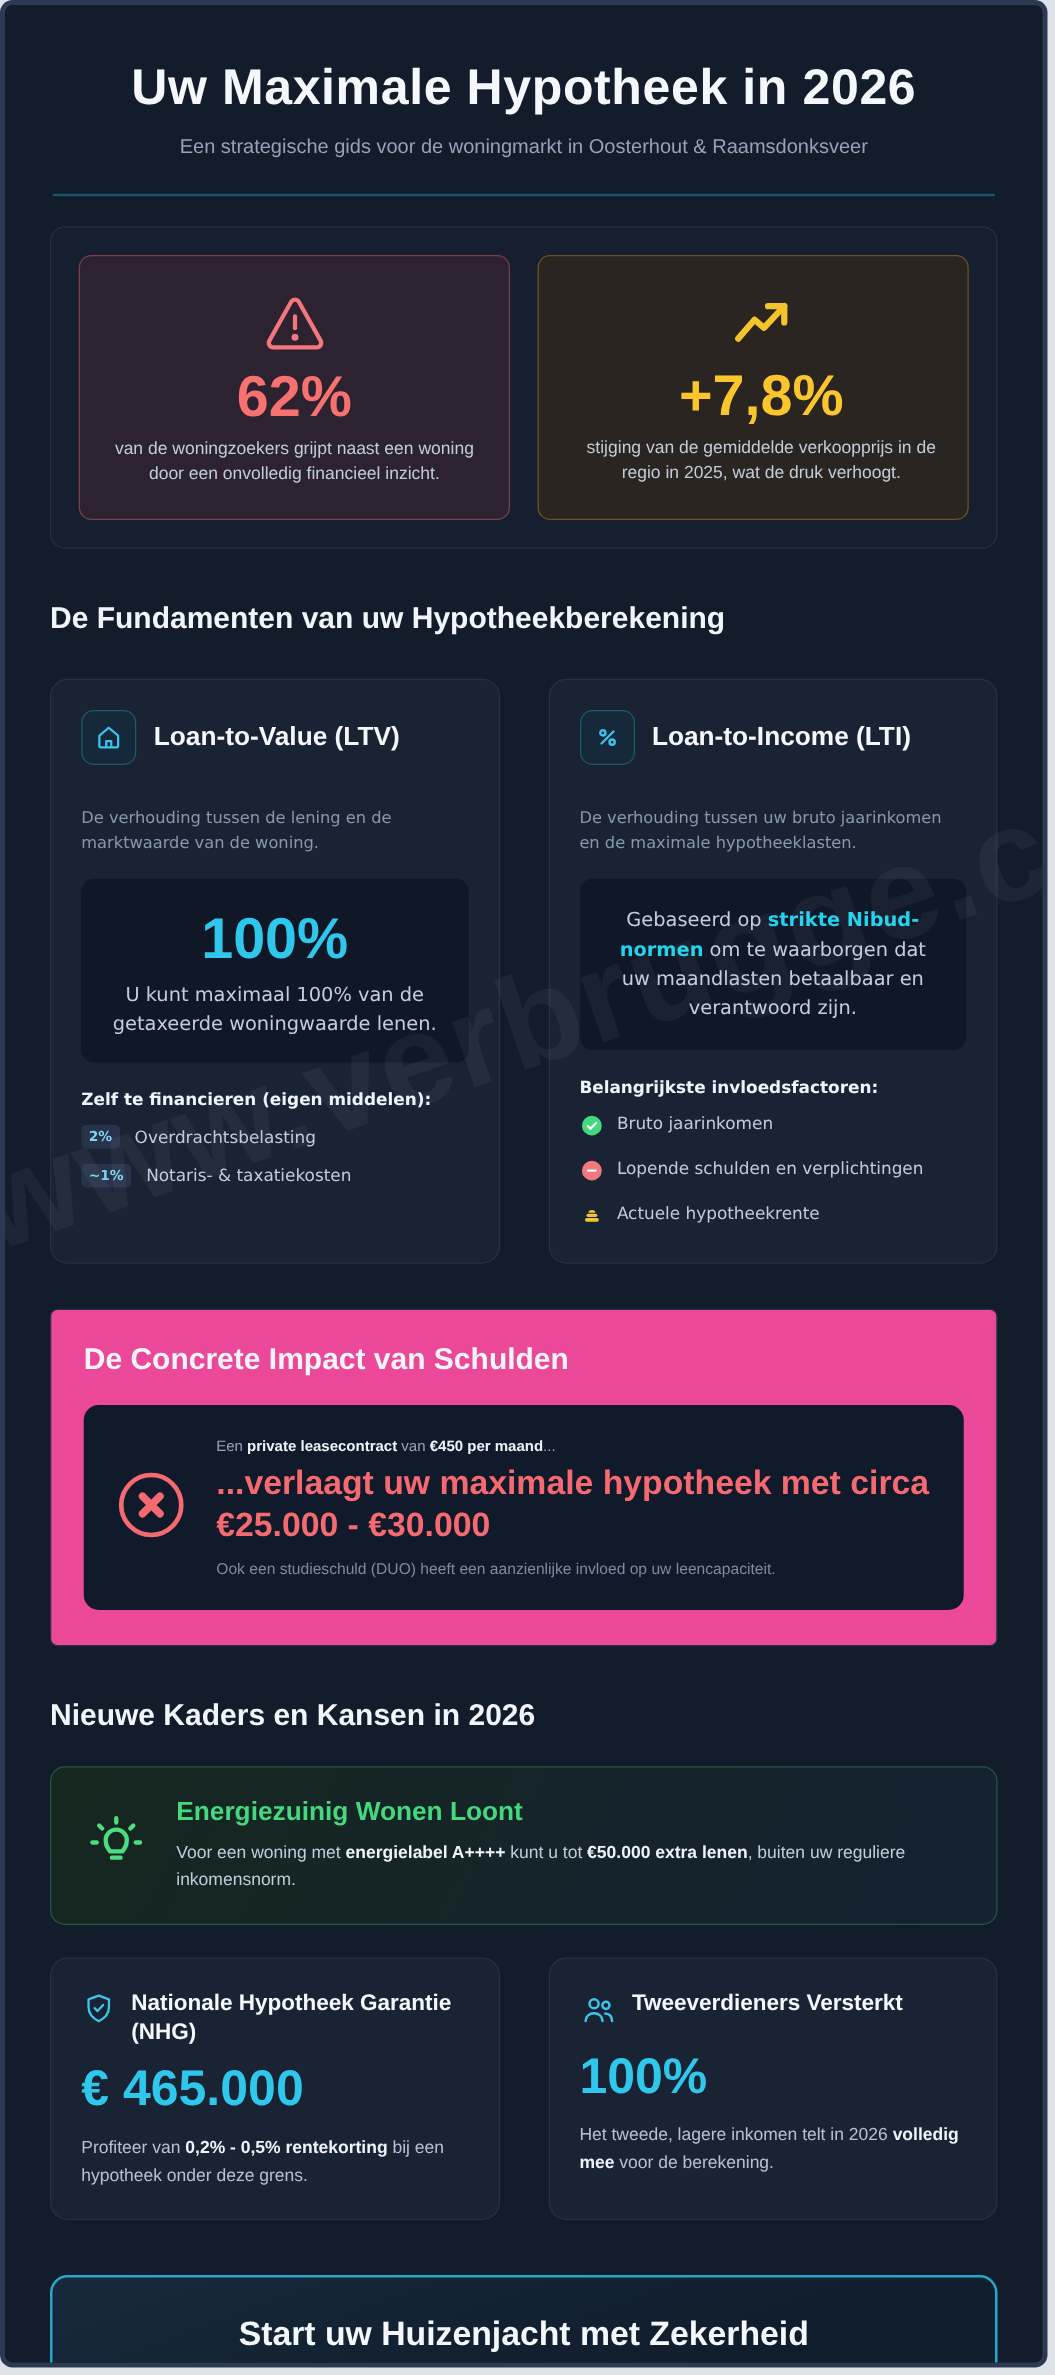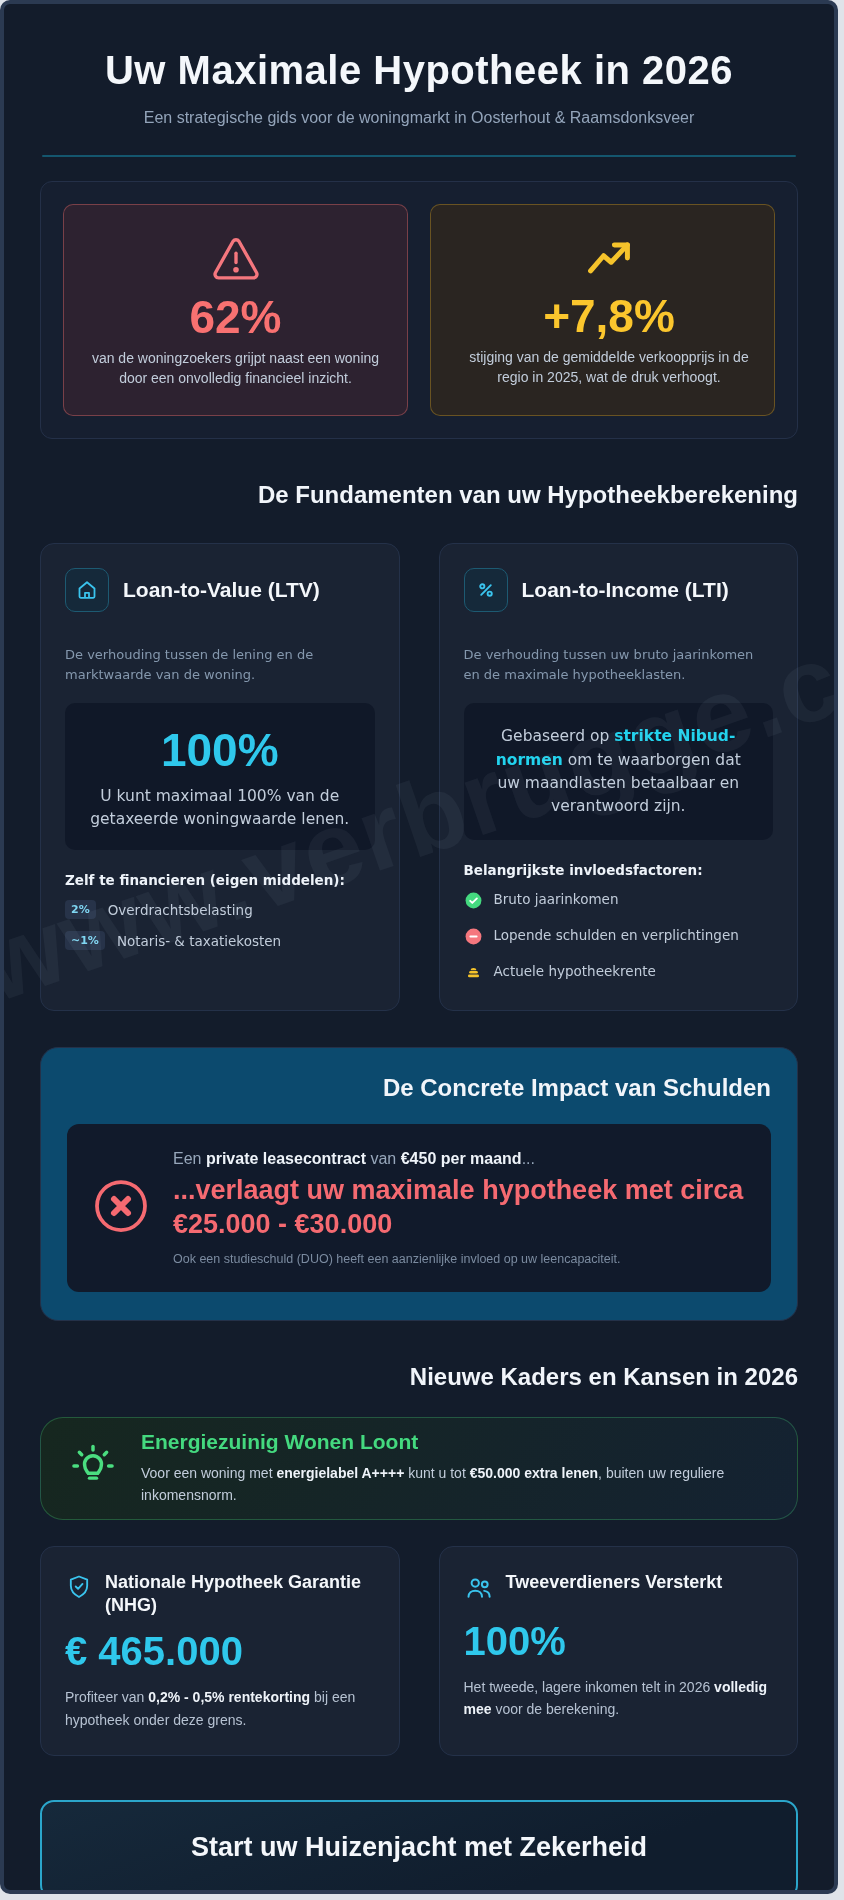--- a/index.html
+++ b/index.html
@@ -49,21 +49,21 @@
   .stat.red { background:#2d2230; border:1px solid rgba(248,113,113,.38); }
   .stat.amber { background:#2a2521; border:1px solid rgba(251,191,36,.30);padding-left:35px; }
   .stat .icon svg { display:block; }
   .stat-value { font-family:"Liberation Sans", sans-serif; font-size:46px; font-weight:700; }
   .stat.red .stat-value { color:#f87171; }
   .stat.amber .stat-value { color:#fbc62d; }
   .stat-desc { color:#c2cddb; font-size:14px; line-height:1.45; max-width:300px; font-family:"Liberation Sans", sans-serif;}
 
   .section-heading {
     font-family:"Liberation Sans", sans-serif;
-    color:#f1f5fa; font-size:24px; font-weight:700; text-align:right;
+    color:#f1f5fa; font-size:24px; font-weight:700; text-align:left;
   }
   .mt-40{margin-top:42px;} .mt-34{margin-top:34px;} .mt-26{margin-top:26px;}
 
   .grid2 { display:grid; grid-template-columns:1fr 1fr; gap:39px; }
 
   .card {
     background:#1a2333; border:1px solid #243149; border-radius:14px; padding:24px;
   }
   .card-head { display:flex; align-items:center; gap:14px; }
   .icon-tile {
@@ -88,33 +88,33 @@
   }
   .fin-label { color:#c2cddb; font-size:13.5px; }
 
   .note-box { background:#101828; border-radius:10px; padding:22px 20px; margin-top:18px; text-align:center;
     color:#c3cedc; font-size:15.5px; line-height:1.5; }
   .factor-row { display:flex; align-items:flex-start; gap:11px; margin-top:13px; }
   .factor-row svg{flex:0 0 auto;}
   .factor-label { color:#c2cddb; font-size:13.5px; }
 
   .impact-card {
-    margin-top:36px; background:#0c4a6e; border:1px solid #243149; border-radius:18px; padding:26px 26px 28px 26px;
+    margin-top:36px; background:#ec4899; border:1px solid #243149; border-radius:6px; padding:26px 26px 28px 26px;
   }
   .impact-inner {
     margin-top:22px; background:#111a2b; border-radius:12px; padding:26px 24px;
     display:flex; align-items:center; gap:22px;
   }
   .impact-icon { color:#f56a71; flex:0 0 60px; }
-  .impact-line1 { color:#97a7bb; font-size:16px; font-family:"Liberation Sans", sans-serif; }
+  .impact-line1 { color:#97a7bb; font-size:12px; font-family:"Liberation Sans", sans-serif; }
   .impact-line2 { color:#f56a71; font-family:"Liberation Sans", sans-serif; font-size:27px; font-weight:700; line-height:1.25; margin-top:6px; }
   .impact-line3 { color:#7b8ba0; font-size:12.5px; margin-top:10px; font-family:"Liberation Sans", sans-serif;}
 
   .energy-card {
-    margin-top:26px; border-radius:23px; padding:12px 26px;
+    margin-top:26px; border-radius:12px; padding:24px 26px;
     background:linear-gradient(120deg,#16271f 0%,#142232 100%);
     border:1px solid rgba(74,222,128,.28);
     display:flex; align-items:center; gap:22px;
   }
   .energy-icon { color:#4ade80; flex:0 0 52px; }
   .energy-title { font-family:"Liberation Sans", sans-serif; color:#44d97f; font-size:21px; font-weight:700; }
   .energy-text { color:#c2cddb; font-size:14px; line-height:1.6; margin-top:8px; font-family:"Liberation Sans", sans-serif;}
 
   .mini-head { display:flex; align-items:flex-start; gap:12px; }
   .mini-head .ic { color:#3ac4ee; margin-top:2px; }

